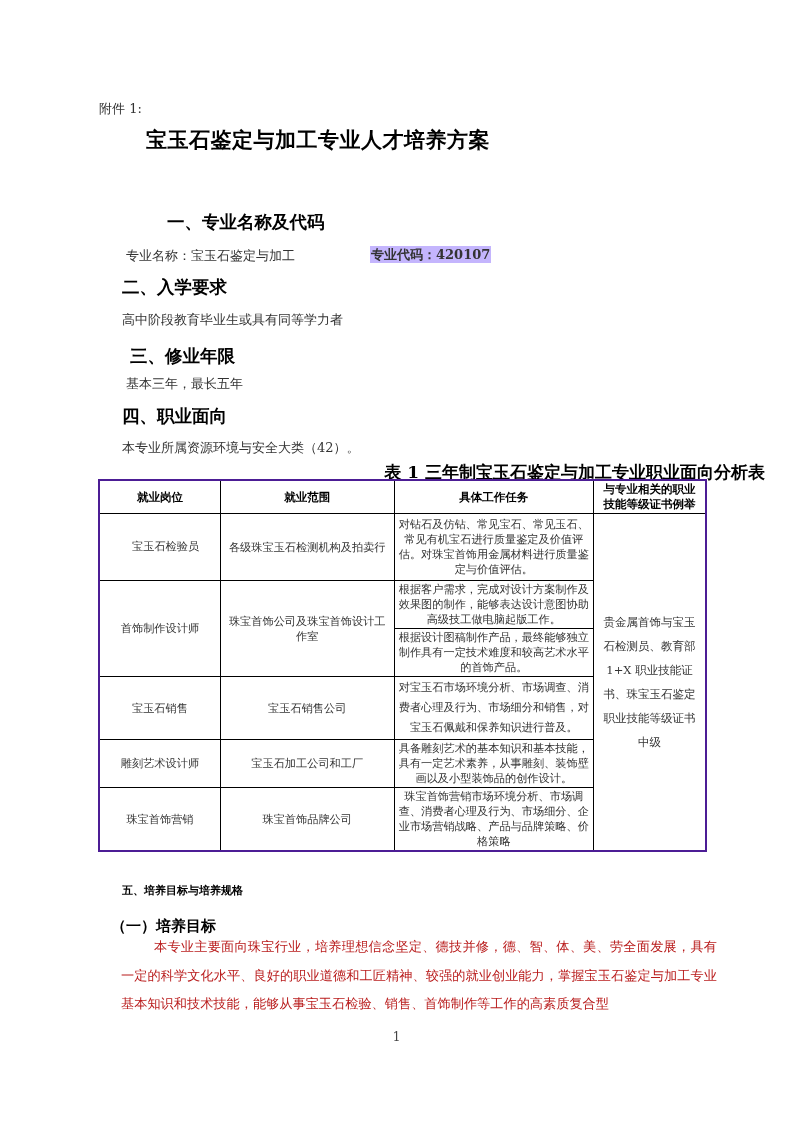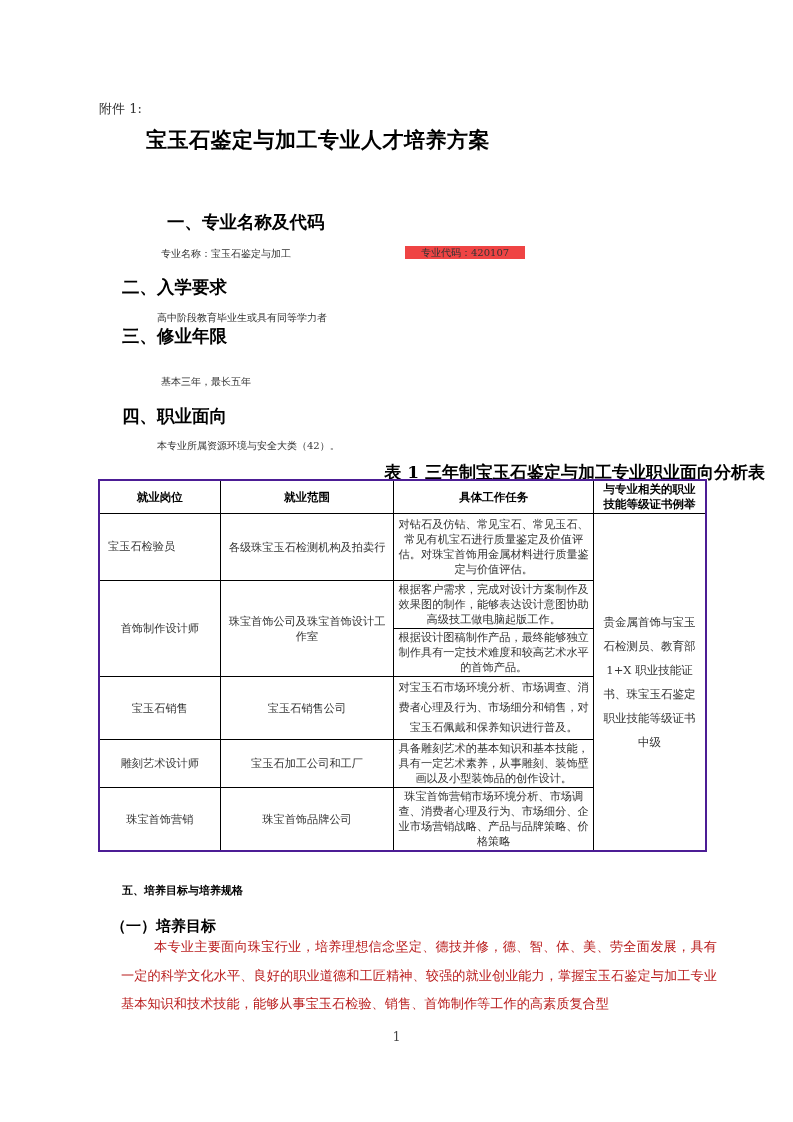--- a/index.html
+++ b/index.html
@@ -3,22 +3,22 @@
 <meta charset="utf-8">
 <style>
   html, body { margin:0; padding:0; background:#fff; }
   body { width:793px; height:1122px; position:relative; overflow:hidden;
          font-family:"DejaVu Serif","Liberation Serif",serif; color:#000; }
   .abs { position:absolute; }
   .annex { left:99px; top:100px; font-size:13px; color:#333; }
   .title { left:0; width:636px; top:126px; text-align:center; font-family:"DejaVu Sans","Liberation Sans",sans-serif;
            font-weight:bold; font-size:21px; letter-spacing:0.5px; }
   .h1 { left:122px; font-family:"DejaVu Sans","Liberation Sans",sans-serif; font-weight:bold; font-size:17.5px; }
-  .body { font-size:10px; color:#333;margin-left:35px; }
-  .hl { background:#ef4444; padding:1px 16px; }
+  .body { font-size:13px; color:#333; }
+  .hl { background:#c4b5fd; padding:1px 1px;font-weight:bold; }
   .caption { left:0; width:765px; top:461px; text-align:right; font-weight:bold; font-size:17px; }
   table.grid { position:absolute; left:98px; top:479px; width:609px; border-collapse:collapse;
                border:2px solid #4c1d95; font-size:11.2px; color:#333; }
   table.grid td, table.grid th { border:1px solid #000; text-align:center; vertical-align:middle; padding:1px 4px; line-height:15px; }
   table.grid th { font-family:"DejaVu Sans","Liberation Sans",sans-serif; font-weight:bold; color:#000; font-size:11.5px; height:29px; }
   .c1 { width:113px; } .c2 { width:167px; } .c3 { width:193px; } .c4 { width:104px; }
   .cert { line-height:24px !important; font-size:11.5px; }
   .h2 { left:111px; font-family:"DejaVu Sans","Liberation Sans",sans-serif; font-weight:bold; font-size:15px; }
   .para { left:121px; width:596px; font-size:13.2px; color:#b91c1c; line-height:28.5px; text-align:justify; }
   .pagenum { left:0; width:793px; top:1030px; text-align:center; font-size:12px; color:#444; }
@@ -29,38 +29,38 @@
 <div class="abs annex">附件 1:</div>
 <div class="abs title">宝玉石鉴定与加工专业人才培养方案</div>
 
 <div class="abs h1" style="top:210px;margin-left:45px;">一、专业名称及代码</div>
 <div class="abs body" style="left:126px; top:247px;">专业名称：宝玉石鉴定与加工</div>
 <div class="abs body" style="left:370px; top:246px;"><span class="hl">专业代码：420107</span></div>
 
 <div class="abs h1" style="top:275px;">二、入学要求</div>
 <div class="abs body" style="left:122px; top:311px;">高中阶段教育毕业生或具有同等学力者</div>
 
-<div class="abs h1" style="top:324px;">三、修业年限</div>
+<div class="abs h1" style="top:344px;margin-left:8px;">三、修业年限</div>
 <div class="abs body" style="left:126px; top:375px;">基本三年，最长五年</div>
 
 <div class="abs h1" style="top:404px;">四、职业面向</div>
 <div class="abs body" style="left:122px; top:439px;">本专业所属资源环境与安全大类（42）。</div>
 
 <div class="abs caption">表 1 三年制宝玉石鉴定与加工专业职业面向分析表</div>
 
 <table class="grid">
   <tbody>
       <tr>
     <th class="c1">就业岗位</th>
     <th class="c2">就业范围</th>
     <th class="c3">具体工作任务</th>
     <th class="c4">与专业相关的职业技能等级证书例举</th>
   </tr>
   <tr>
-    <td style="height:64px; text-align:left; padding-left:8px; line-height:26px;">宝玉石检验员</td>
+    <td style="height:64px; text-align:left; padding-left:32px; line-height:26px;">宝玉石检验员</td>
     <td>各级珠宝玉石检测机构及拍卖行</td>
     <td>对钻石及仿钻、常见宝石、常见玉石、常见有机宝石进行质量鉴定及价值评估。对珠宝首饰用金属材料进行质量鉴定与价值评估。</td>
     <td rowspan="7" class="cert" style="padding:0 8px;">贵金属首饰与宝玉石检测员、教育部 1+X 职业技能证书、珠宝玉石鉴定职业技能等级证书中级</td>
   </tr>
   <tr>
     <td rowspan="2">首饰制作设计师</td>
     <td rowspan="2">珠宝首饰公司及珠宝首饰设计工作室</td>
     <td style="height:44px;">根据客户需求，完成对设计方案制作及效果图的制作，能够表达设计意图协助高级技工做电脑起版工作。</td>
   </tr>
   <tr>

